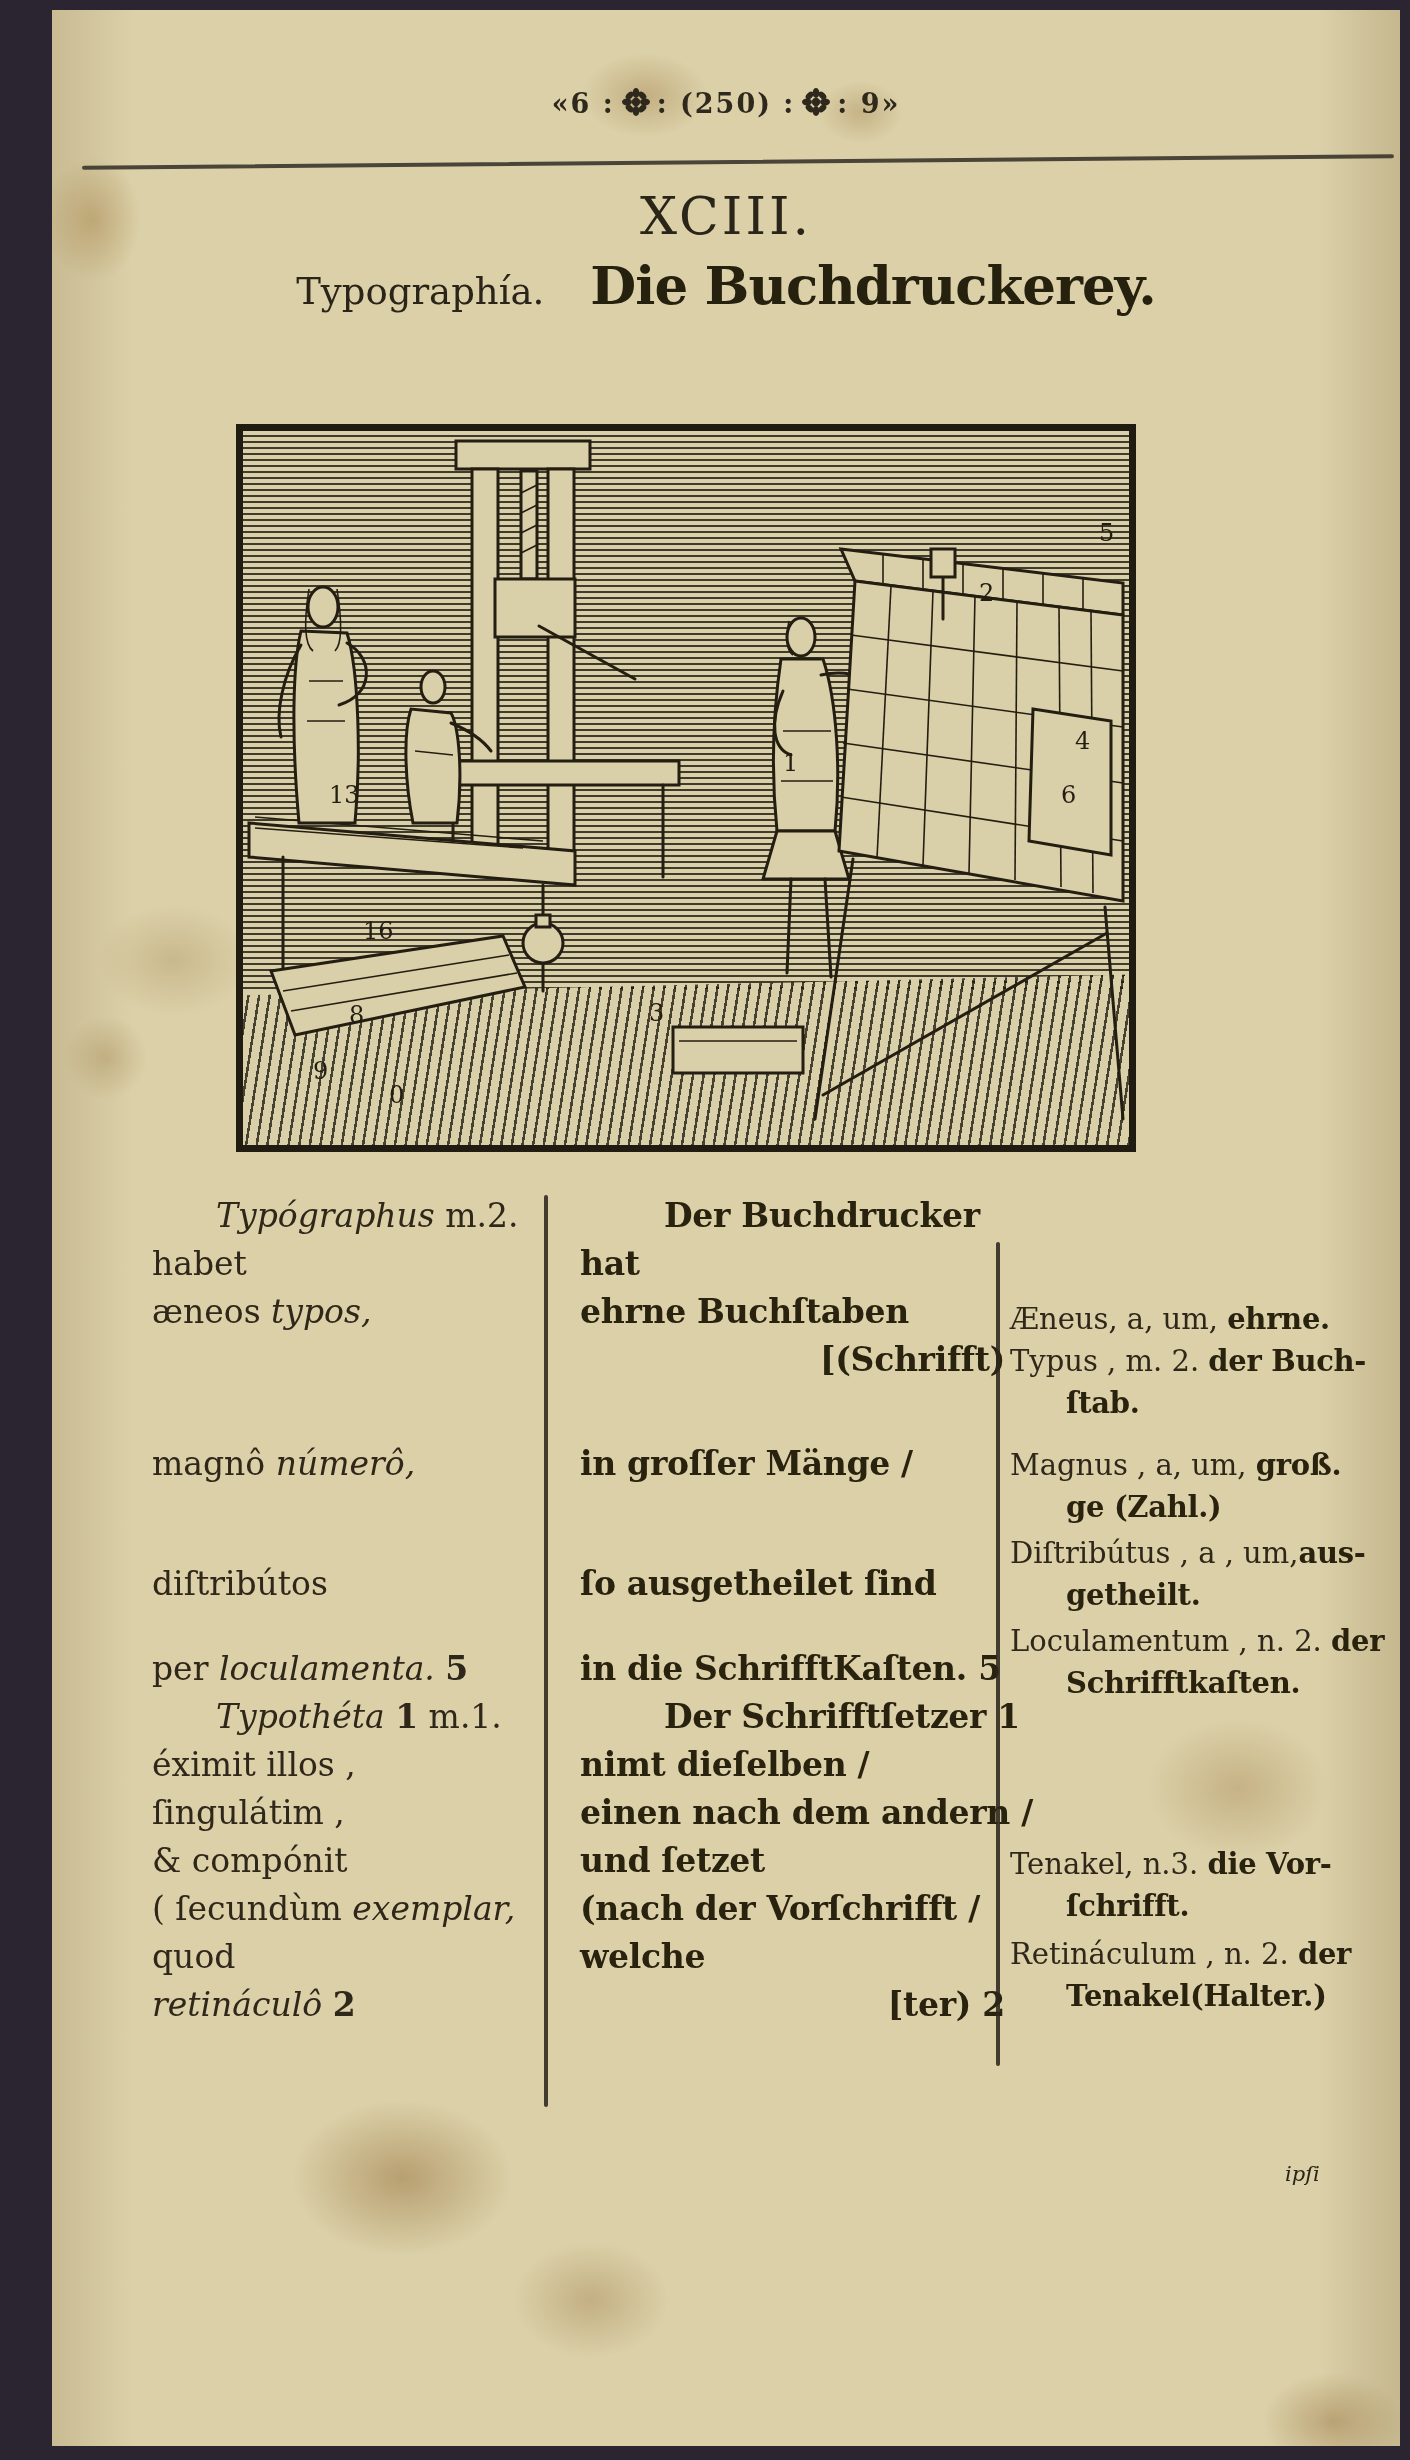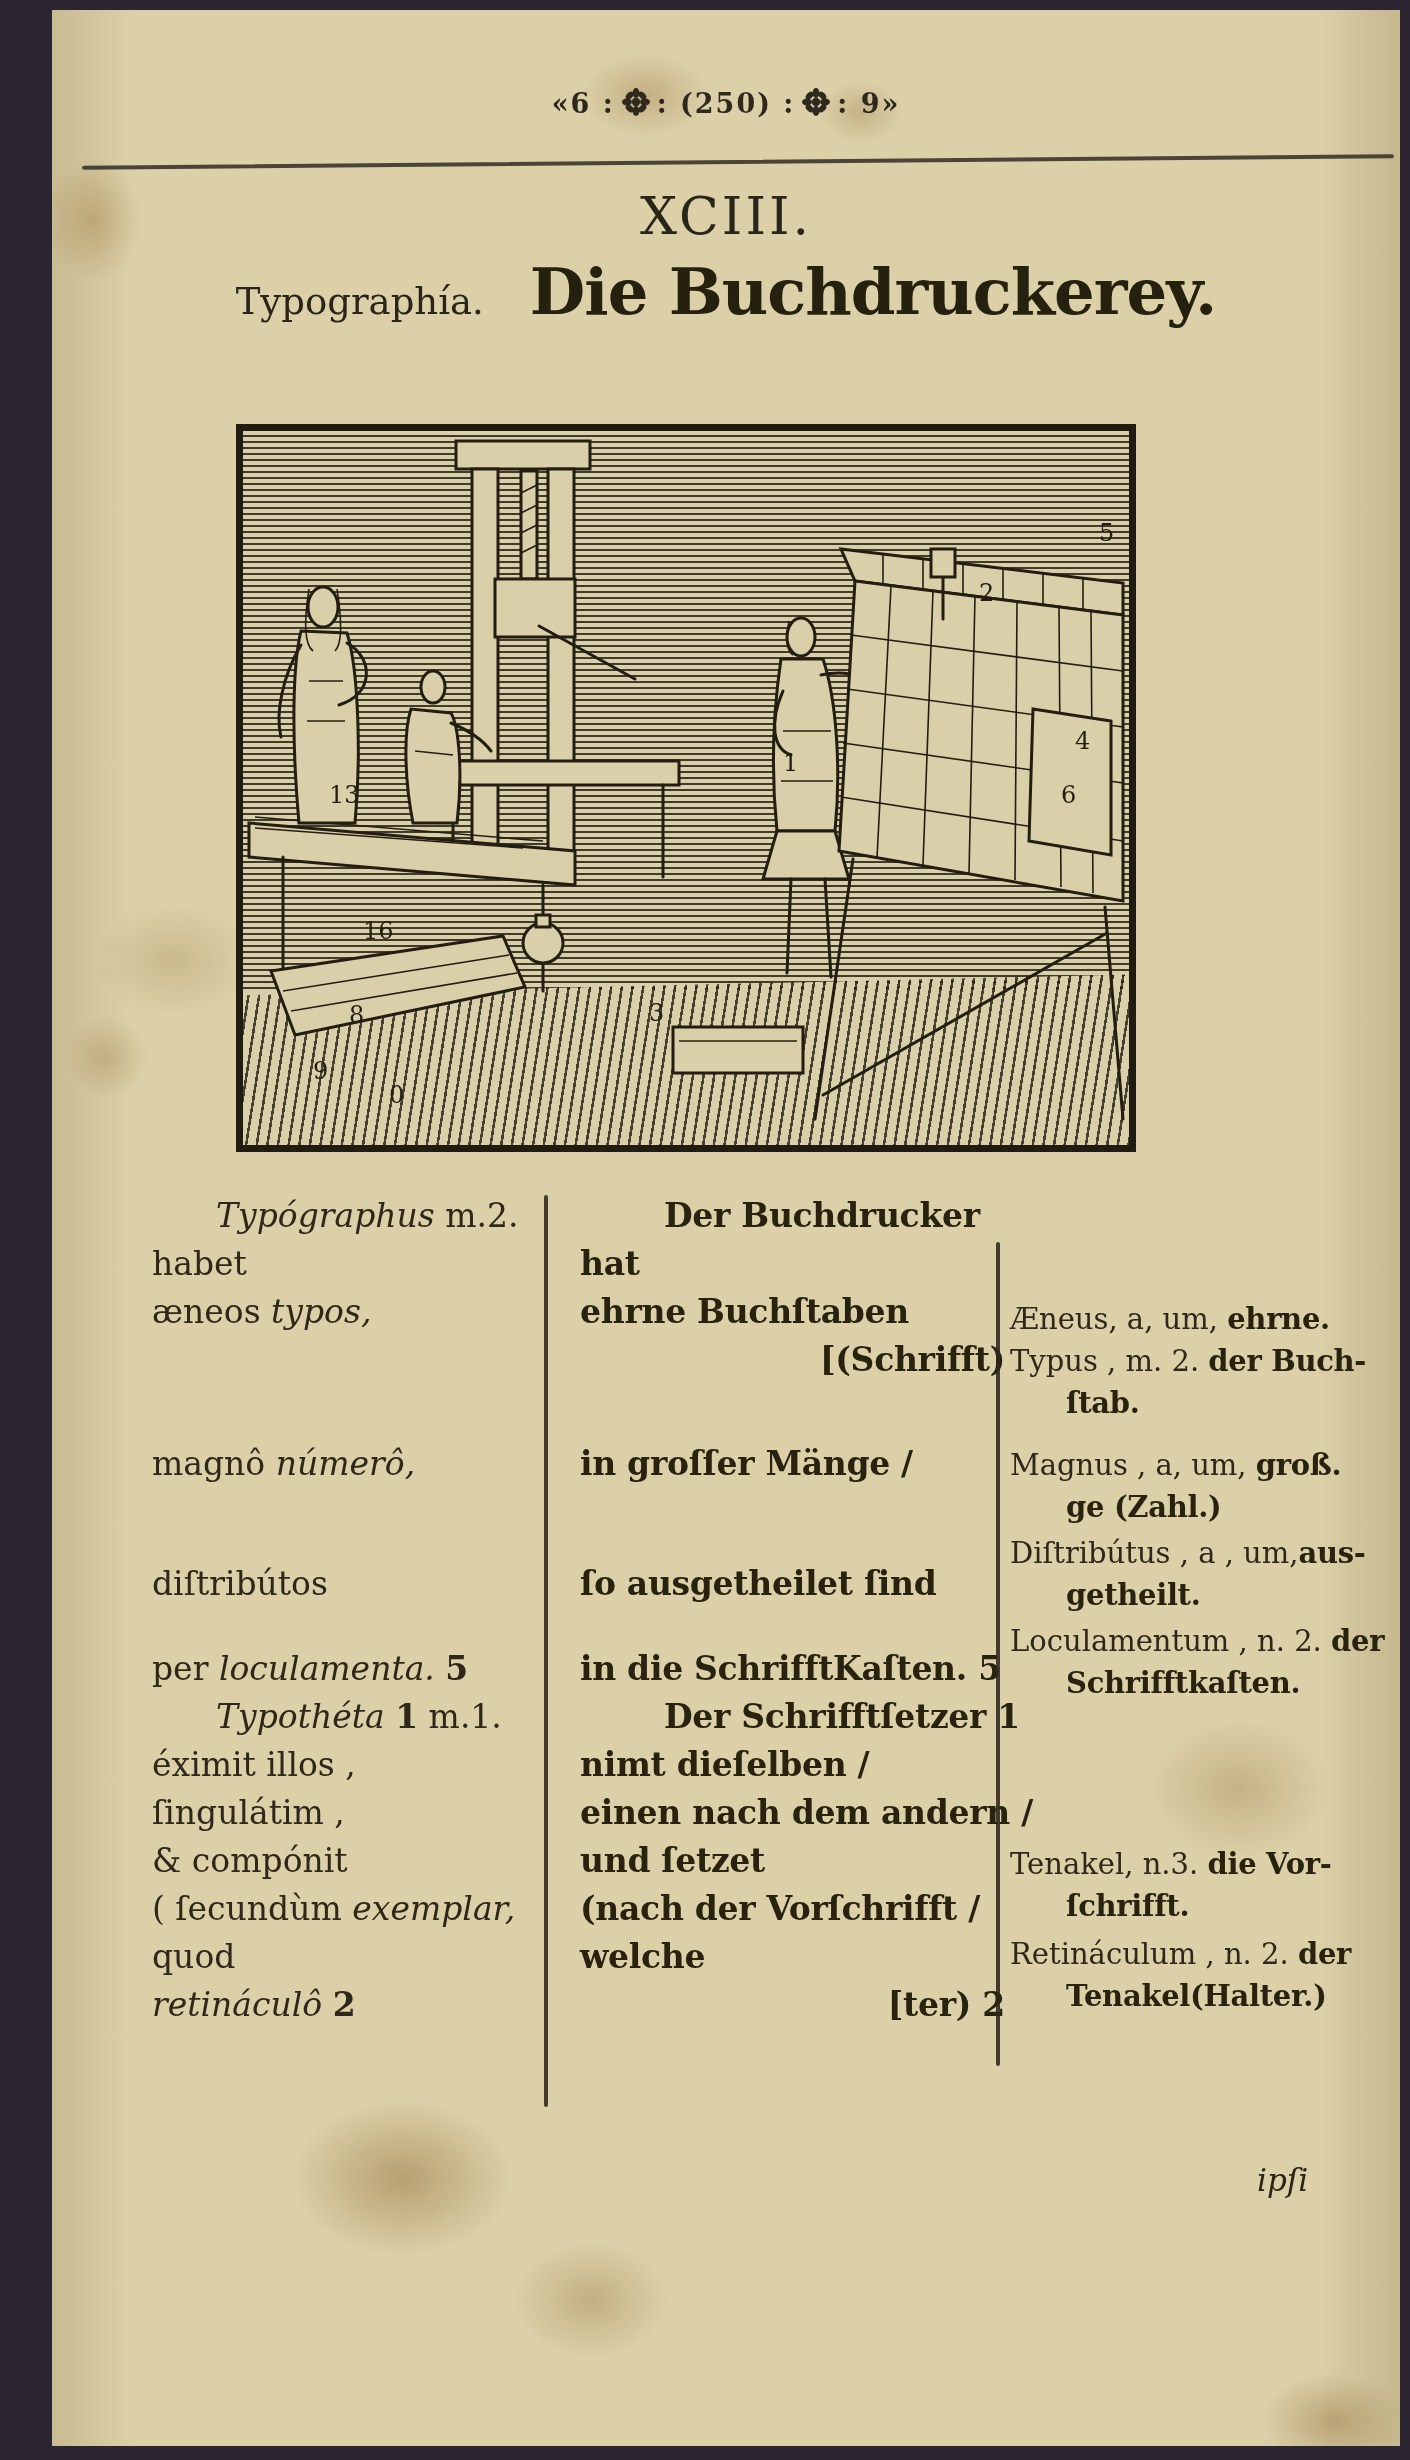--- a/index.html
+++ b/index.html
@@ -22,21 +22,21 @@
     font-size:27px;letter-spacing:2px;color:#2e281d;font-weight:700;}
   .ornament .oseg{vertical-align:middle;}
   .ornament svg{vertical-align:middle;margin:0 6px;position:relative;top:-2px;}
   .rule{position:absolute;left:30px;top:150px;width:1312px;height:4px;background:#3b352c;
     border-radius:2px;transform:rotate(-0.5deg);opacity:.9;}
   .chapter{position:absolute;left:0;top:176px;width:100%;text-align:center;
     font-size:52px;letter-spacing:3px;color:#2b2418;}
   .title{position:absolute;left:0;top:244px;width:100%;display:flex;justify-content:center;
     align-items:baseline;gap:46px;}
   .t-lat{font-size:37px;color:#2b2418;}
-  .t-ger{font-size:64px;font-weight:700;letter-spacing:-1px;color:#26200f;}
+  .t-ger{font-size:53px;font-weight:700;letter-spacing:-1px;color:#26200f;}
   
   .illus{position:absolute;left:184px;top:414px;width:886px;height:714px;
     border:7px solid #211c12;background:#d9cfa8;overflow:hidden;}
   .wall{position:absolute;left:0;top:0;width:886px;height:560px;
     background:repeating-linear-gradient(180deg, rgba(30,26,16,0) 0 4px, rgba(30,26,16,.82) 4px 6px);}
   .floor{position:absolute;left:0;top:540px;width:886px;height:174px;background:
     repeating-linear-gradient(99deg, rgba(217,207,168,1) 0 8px, rgba(30,25,15,.78) 8px 10.5px);
     clip-path:polygon(0 14%, 100% 2%, 100% 100%, 0 100%);}
   .illus svg{position:absolute;left:0;top:0;}
   .illus .pp{fill:#d9cfa8;stroke:#241e12;stroke-width:3;}
@@ -52,21 +52,21 @@
   .it{font-style:italic;}
   .ind{padding-left:64px;}
   .ind2{padding-left:84px;}
   .r{text-align:right;}
   .cont{padding-left:56px;}
   .ref{font-weight:700;}
   .de{font-weight:700;letter-spacing:-.3px;color:#29220f;}
   .vrule{position:absolute;width:3.5px;background:#2c261c;border-radius:2px;opacity:.88;}
   .vrule1{left:492px;top:1185px;height:912px;}
   .vrule2{left:944px;top:1232px;height:824px;}
-  .catchword{position:absolute;left:1205px;top:2152px;font-size:31px;font-style:italic;color:#2b2418;}
+  .catchword{position:absolute;left:1233px;top:2152px;font-size:21px;font-style:italic;color:#2b2418;}
   .sp{width:100%;}
 </style>
 </head>
 <body>
 
 <div class="backdrop">
   <div class="paper">
 
     <div class="ornament">
       <span class="oseg">«6 :</span><svg width="30" height="30" viewBox="0 0 30 30">

